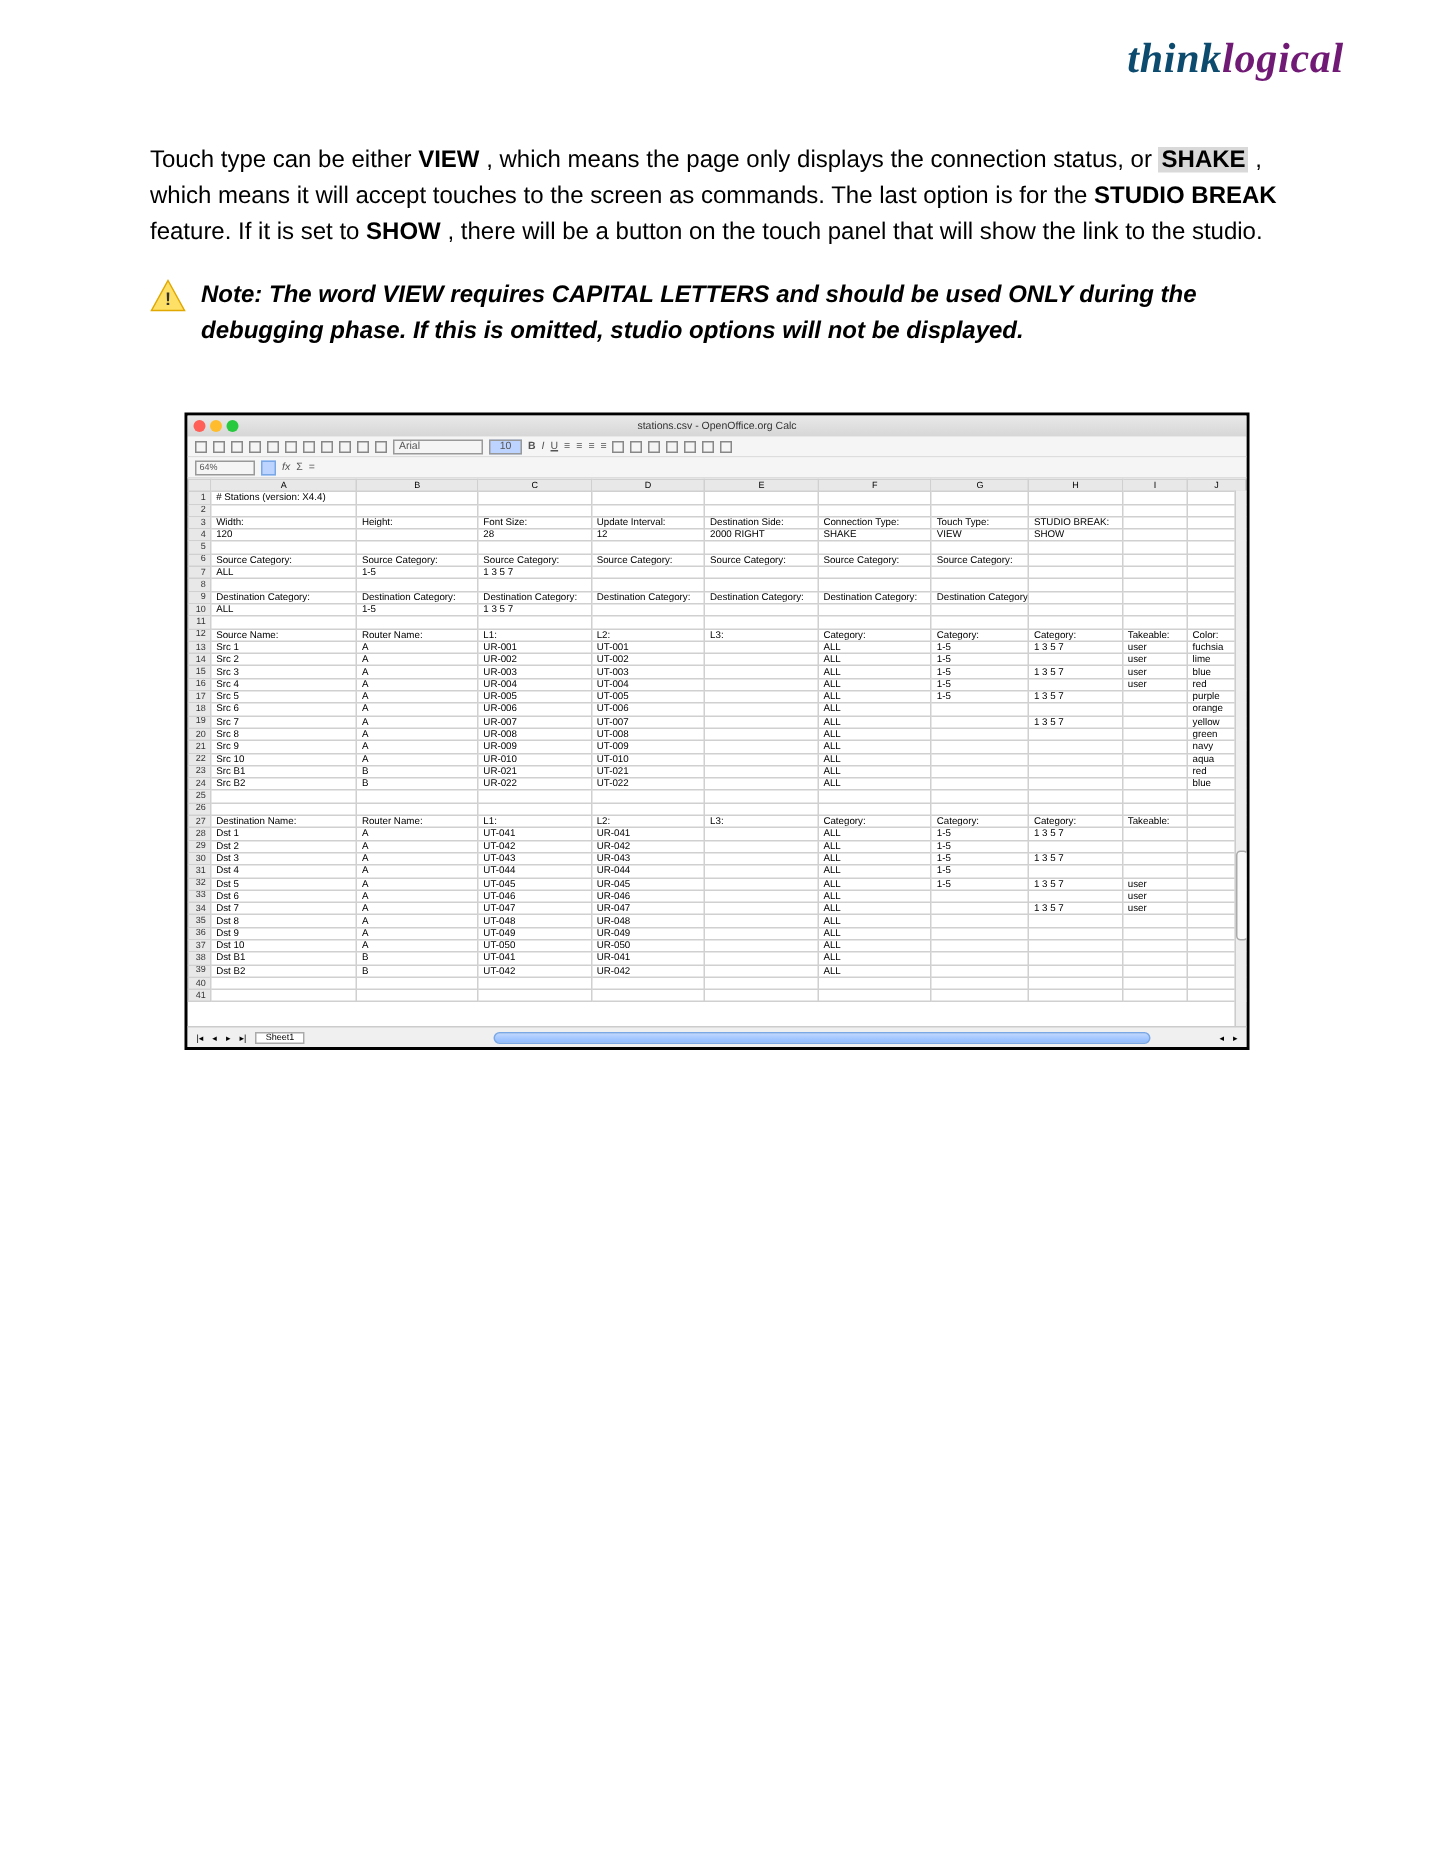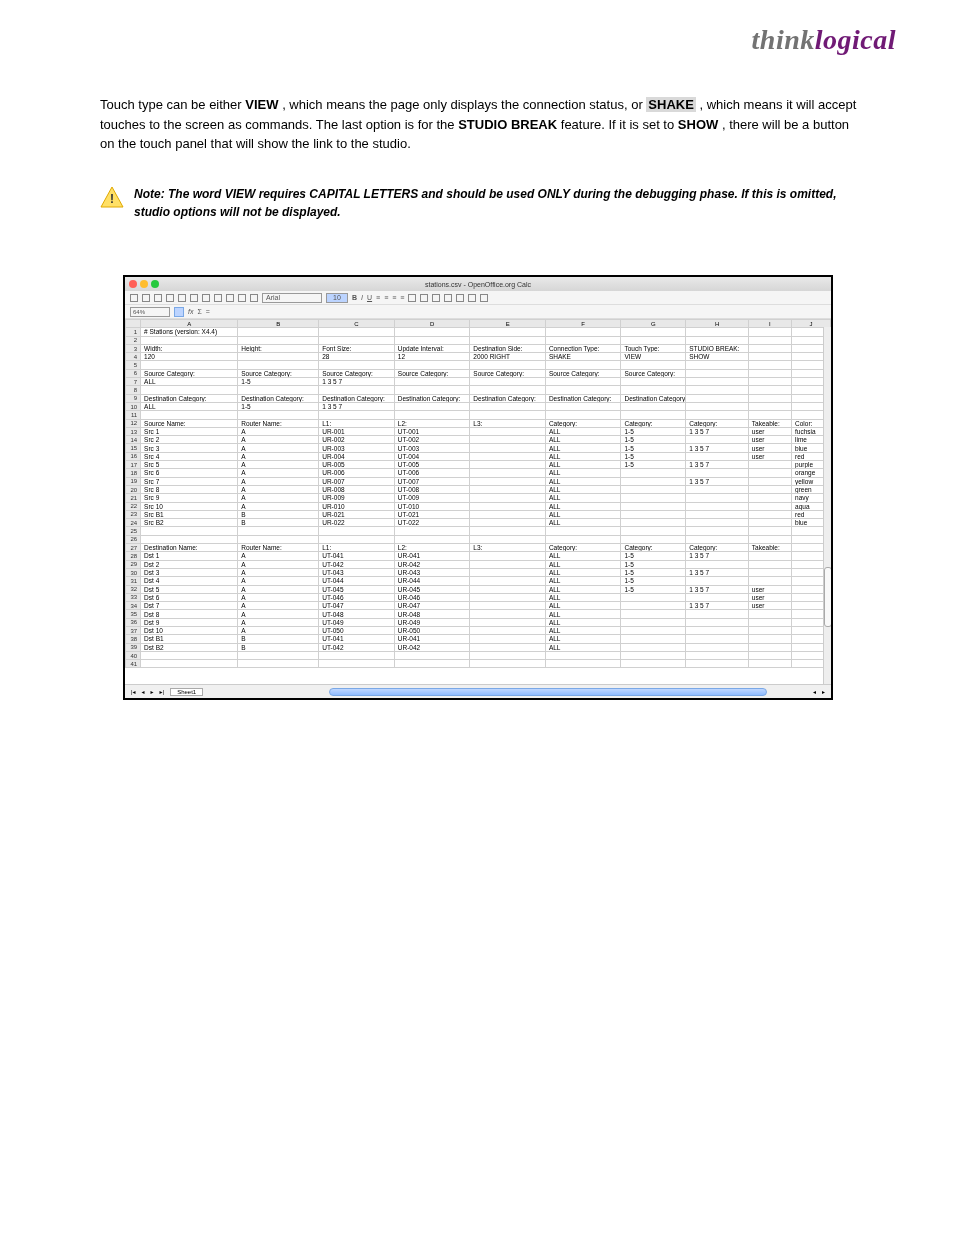--- a/index.html
+++ b/index.html
@@ -14,29 +14,29 @@
   .logo {
     position: absolute;
     top: 24px;
     right: 58px;
     font-family: Georgia, 'Times New Roman', serif;
     font-style: italic;
     font-weight: bold;
     font-size: 28px;
     letter-spacing: 0.5px;
   }
-  .logo .think { color: #737373; }
+  .logo .think { color: #0c4a6e; }
   .logo .logical { color: #701a75; }
 
   .doctext {
     position: absolute;
     top: 95px;
     left: 100px;
     width: 760px;
-    font-size: 13px;
+    font-size: 16px;
     line-height: 1.5;
     color: #000;
   }
   .doctext .bg-highlight {
     background: #d9d9d9;
     padding: 0 2px;
   }
   .doctext b { font-weight: bold; }
 
   .note-row {
@@ -47,21 +47,21 @@
     display: flex;
     align-items: flex-start;
     gap: 10px;
   }
   .warn-icon {
     flex: 0 0 24px;
     width: 24px;
     height: 24px;
   }
   .note-text {
-    font-size: 12px;
+    font-size: 16px;
     font-style: italic;
     font-weight: bold;
     line-height: 1.5;
   }
 
   .shot {
     position: absolute;
     top: 275px;
     left: 123px;
     width: 710px;

